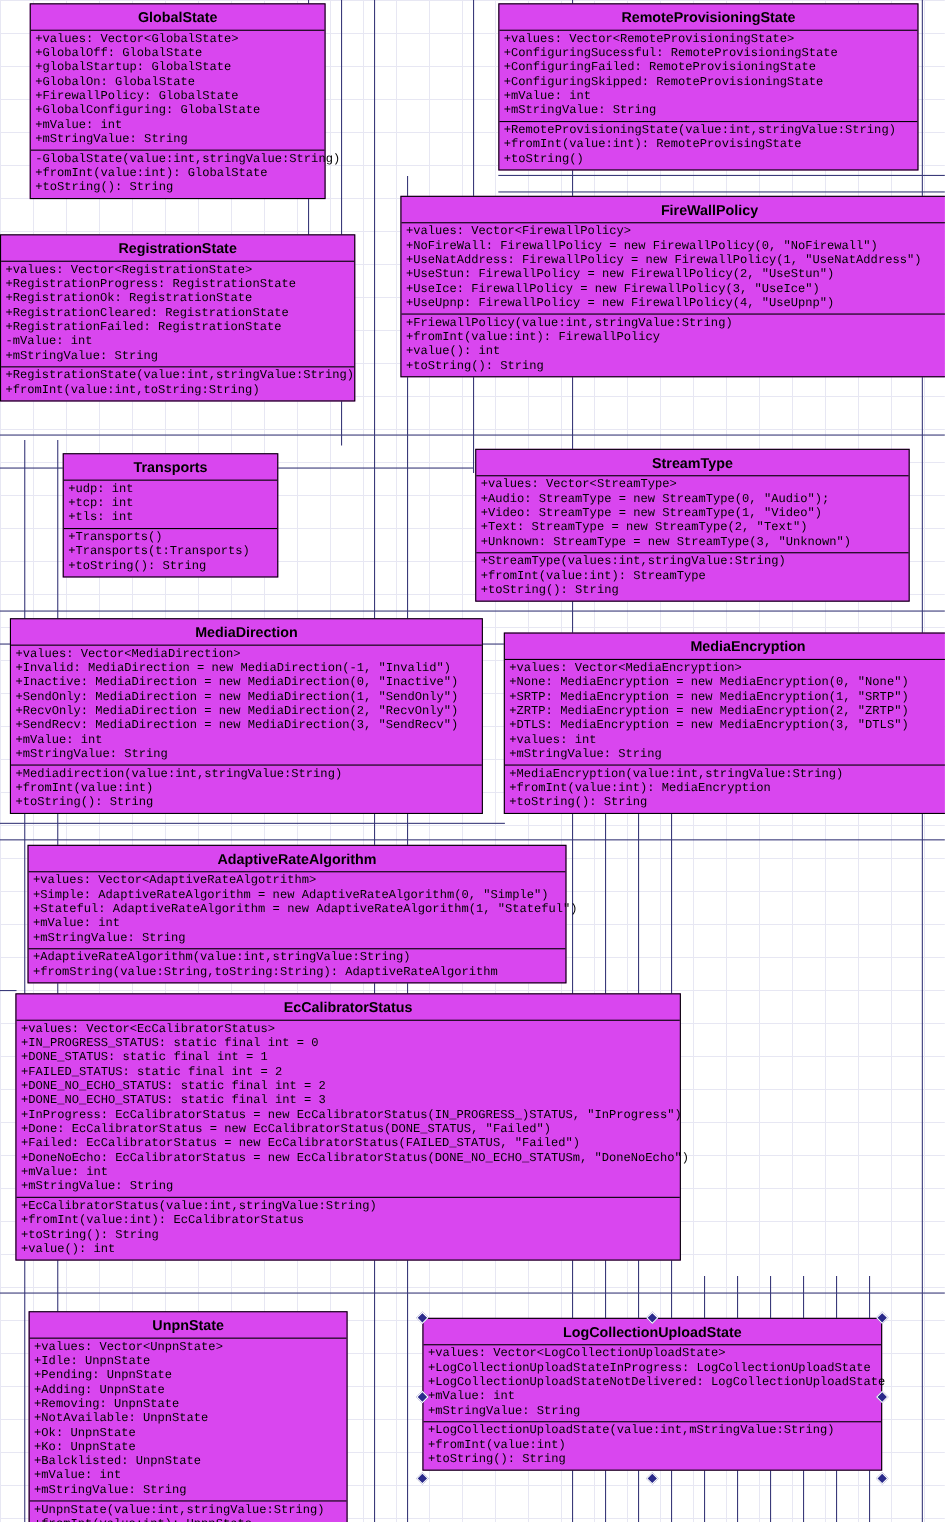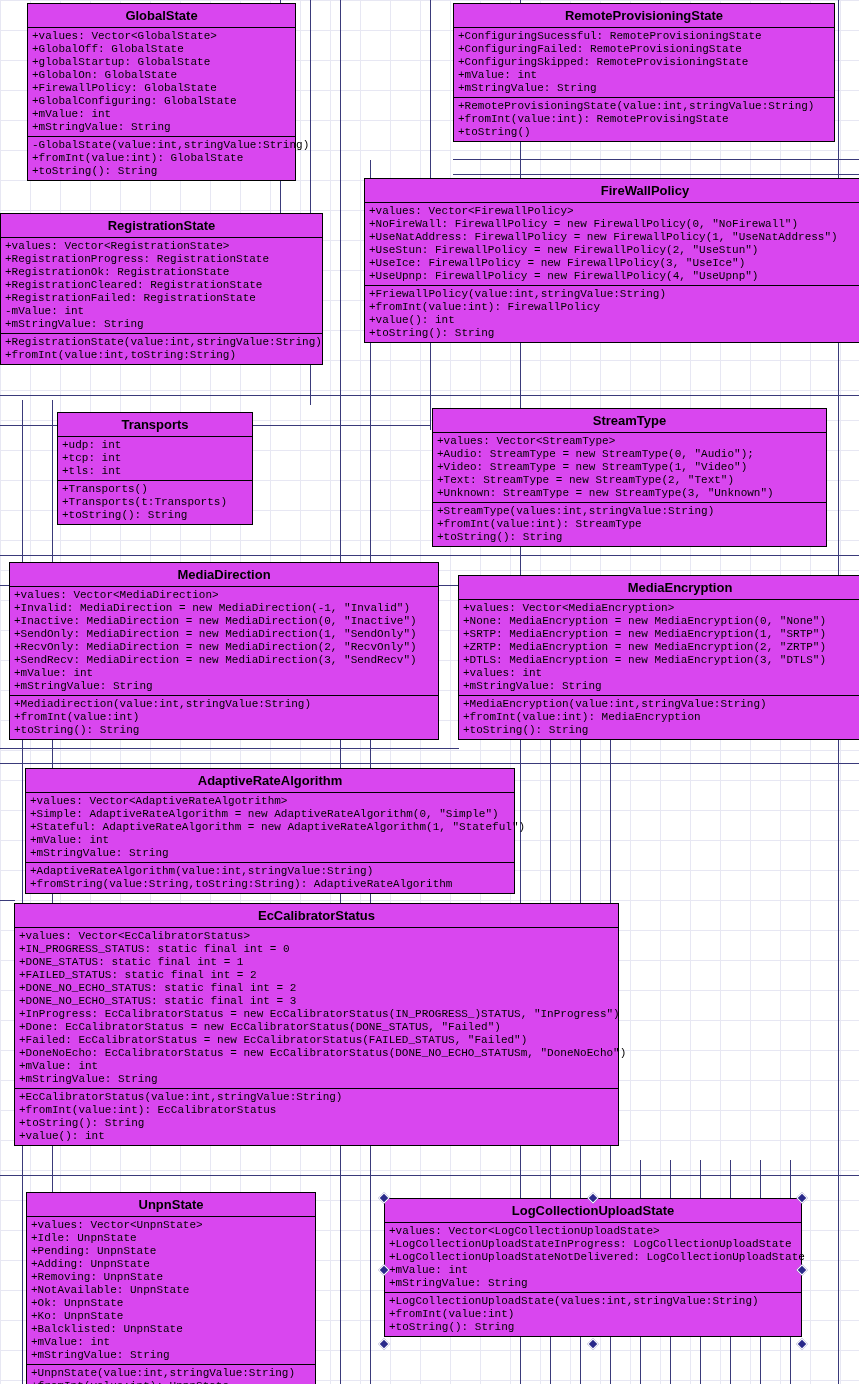--- a/index.html
+++ b/index.html
@@ -111,20 +111,21 @@
   <div class="uml-section">
     <div class="uml-row">-GlobalState(value:int,stringValue:String)</div>
     <div class="uml-row">+fromInt(value:int): GlobalState</div>
     <div class="uml-row">+toString(): String</div>
   </div>
 </div>
 
 <div class="uml" style="left:453px; top:3px; width:382px;">
   <div class="uml-title">RemoteProvisioningState</div>
   <div class="uml-section">
+    <div class="uml-row">+values: Vector&lt;RemoteProvisioningState&gt;</div>
     <div class="uml-row">+ConfiguringSucessful: RemoteProvisioningState</div>
     <div class="uml-row">+ConfiguringFailed: RemoteProvisioningState</div>
     <div class="uml-row">+ConfiguringSkipped: RemoteProvisioningState</div>
     <div class="uml-row">+mValue: int</div>
     <div class="uml-row">+mStringValue: String</div>
   </div>
   <div class="uml-section">
     <div class="uml-row">+RemoteProvisioningState(value:int,stringValue:String)</div>
     <div class="uml-row">+fromInt(value:int): RemoteProvisingState</div>
     <div class="uml-row">+toString()</div>
@@ -297,21 +298,21 @@
 <div class="uml" style="left:384px; top:1198px; width:418px;">
   <div class="uml-title">LogCollectionUploadState</div>
   <div class="uml-section">
     <div class="uml-row">+values: Vector&lt;LogCollectionUploadState&gt;</div>
     <div class="uml-row">+LogCollectionUploadStateInProgress: LogCollectionUploadState</div>
     <div class="uml-row">+LogCollectionUploadStateNotDelivered: LogCollectionUploadState</div>
     <div class="uml-row">+mValue: int</div>
     <div class="uml-row">+mStringValue: String</div>
   </div>
   <div class="uml-section">
-    <div class="uml-row">+LogCollectionUploadState(values:int,stringValue:String)</div>
+    <div class="uml-row">+LogCollectionUploadState(value:int,mStringValue:String)</div>
     <div class="uml-row">+fromInt(value:int)</div>
     <div class="uml-row">+toString(): String</div>
   </div>
 </div>
 
 <div class="handle" style="left:380px; top:1194px;"></div>
 <div class="handle" style="left:589px; top:1194px;"></div>
 <div class="handle" style="left:798px; top:1194px;"></div>
 <div class="handle" style="left:380px; top:1266px;"></div>
 <div class="handle" style="left:798px; top:1266px;"></div>

